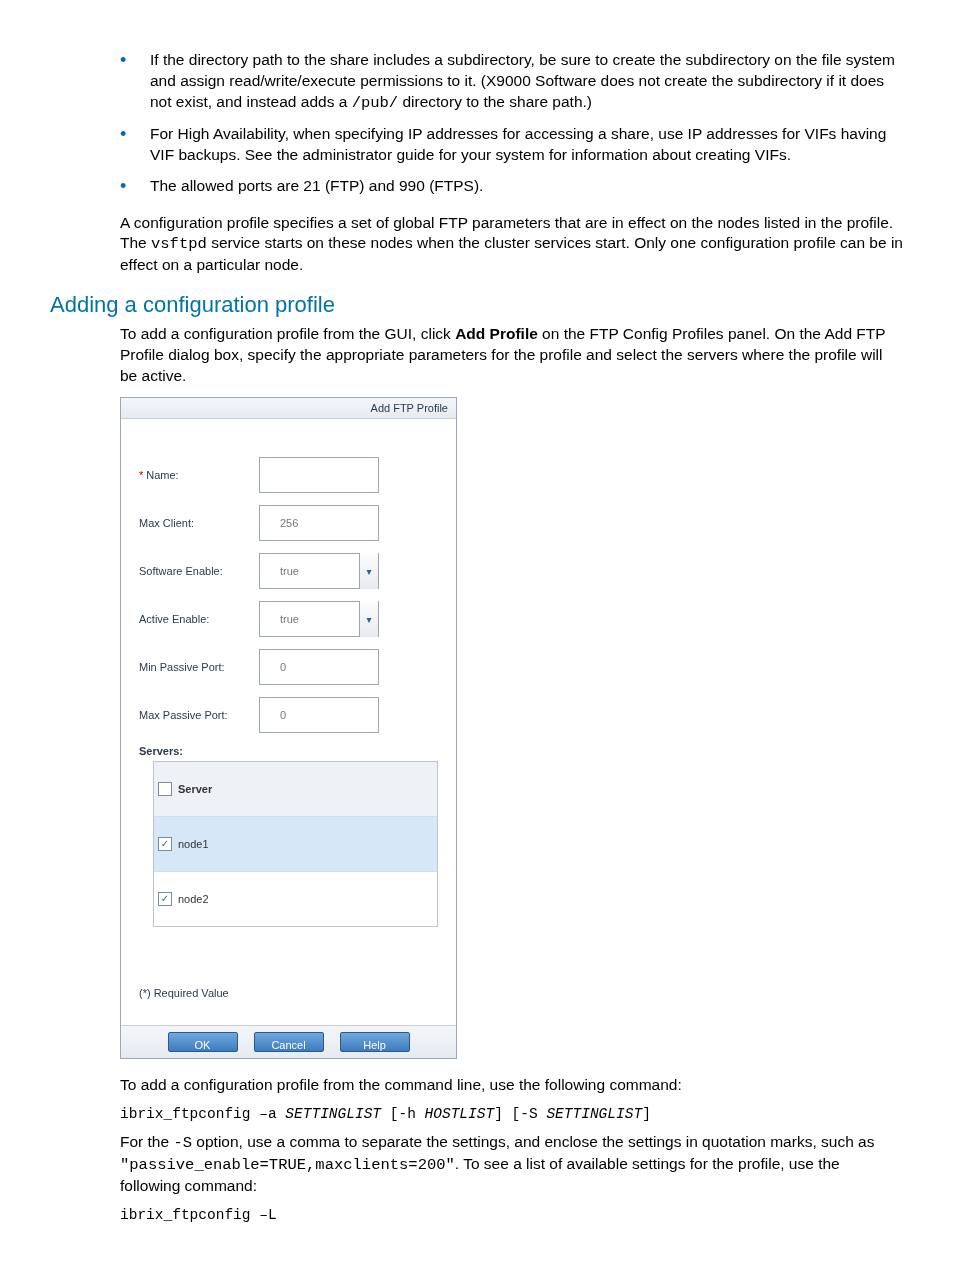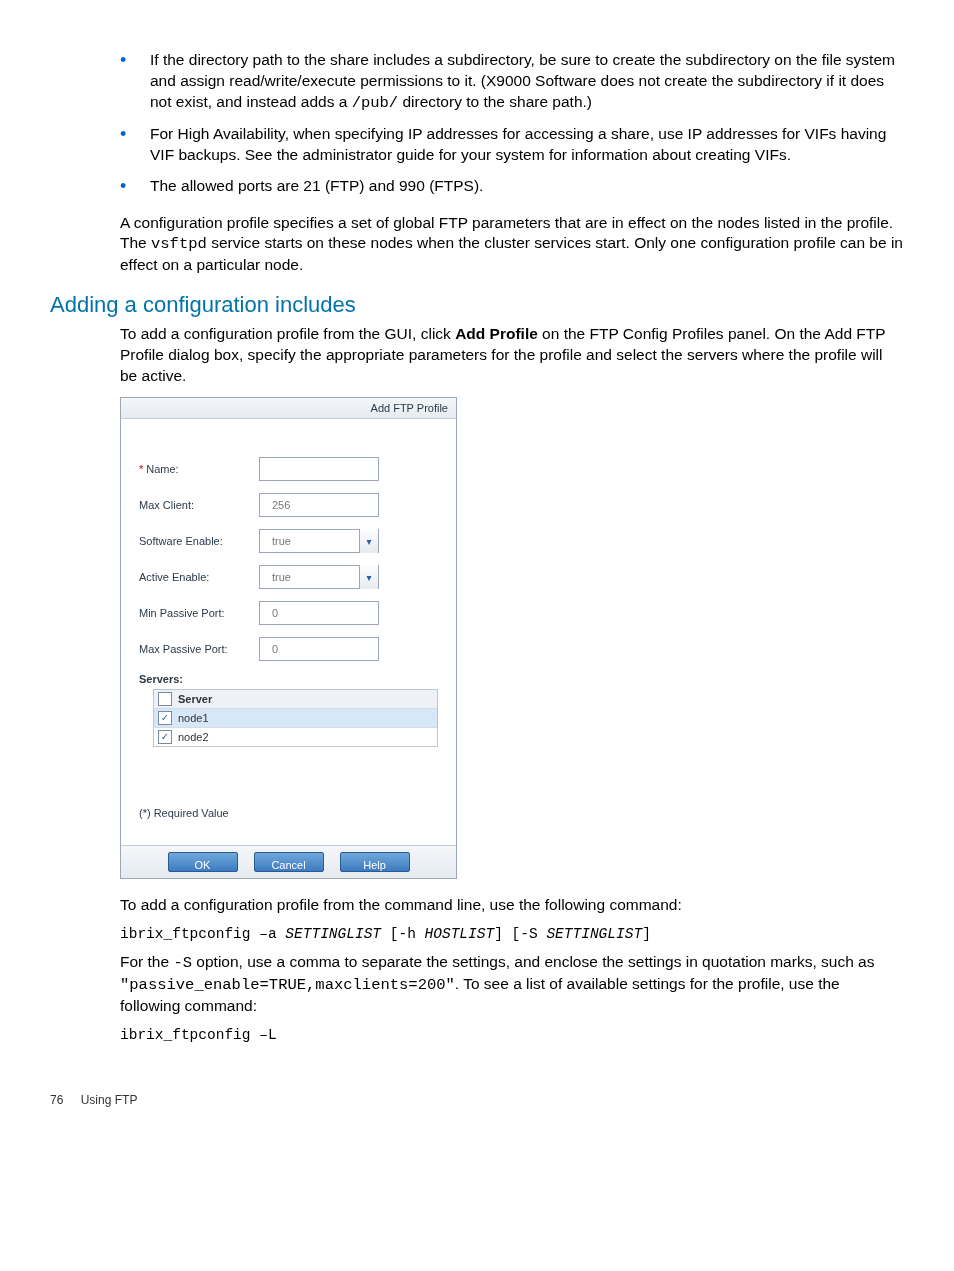--- a/index.html
+++ b/index.html
@@ -92,25 +92,25 @@
     width: 120px;
     font-size: 11px;
     color: #2b3a4a;
   }
   .form-row .req {
     color: #cc0000;
     margin-right: 3px;
   }
   .field, .combo {
     flex: 0 0 120px;
-    height: 24px;
+    height: 36px;
     border: 1px solid #9ca8b8;
     background: #fff;
     font-size: 11px;
-    padding: 0 12px;
+    padding: 0 20px;
     color: #777;
     display: flex;
     align-items: center;
     box-sizing: border-box;
   }
   .combo {
     position: relative;
   }
   .combo .chev {
     position: absolute;
@@ -134,21 +134,21 @@
   }
   .servers-box {
     border: 1px solid #bcc5d2;
     margin-left: 14px;
   }
   .servers-box .row {
     display: flex;
     align-items: center;
     border-bottom: 1px solid #d6dce5;
     font-size: 11px;
-    padding: 2px 4px;
+    padding: 20px 4px;
   }
   .servers-box .row:last-child { border-bottom: none; }
   .servers-box .row.header {
     background: #eef1f5;
     font-weight: bold;
   }
   .servers-box .row.sel {
     background: #d6e7f8;
   }
   .chk {
@@ -213,21 +213,21 @@
     <li>
       <span>The allowed ports are 21 (FTP) and 990 (FTPS).</span>
     </li>
   </ul>
 
 
   <p class="body">
     <span>A configuration profile specifies a set of global FTP parameters that are in effect on the nodes listed in the profile. The </span><span class="mono">vsftpd</span><span> service starts on these nodes when the cluster services start. Only one configuration profile can be in effect on a particular node.</span>
   </p>
 
-  <h2 class="subsection">Adding a configuration includes</h2>
+  <h2 class="subsection">Adding a configuration profile</h2>
 
   <p class="body">
     <span>To add a configuration profile from the GUI, click </span><b>Add Profile</b><span> on the FTP Config Profiles panel. On the Add FTP Profile dialog box, specify the appropriate parameters for the profile and select the servers where the profile will be active.</span>
   </p>
 
   <div class="dialog">
     <div class="dialog-title">Add FTP Profile</div>
     <div class="dialog-body">
 
       <div class="form-row">

